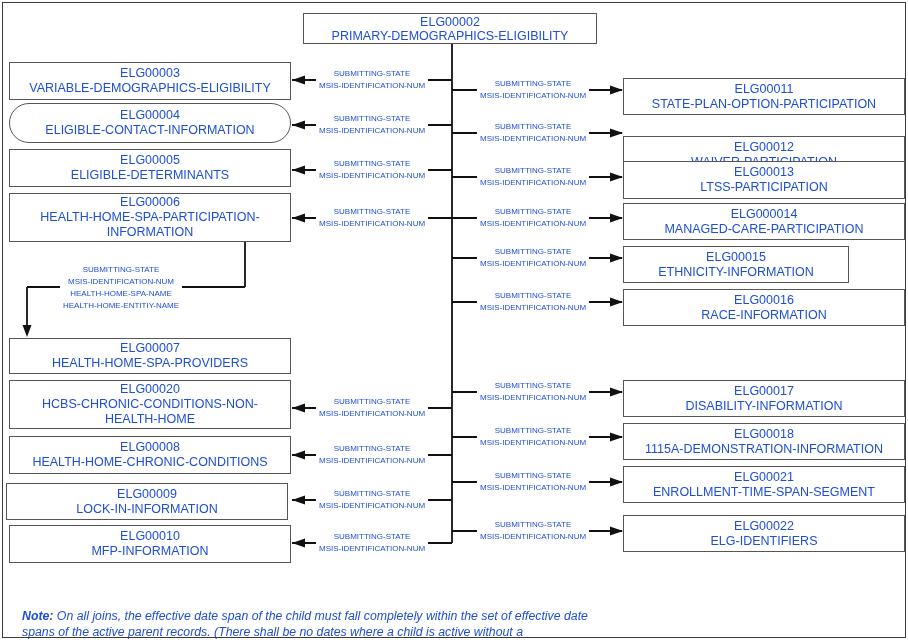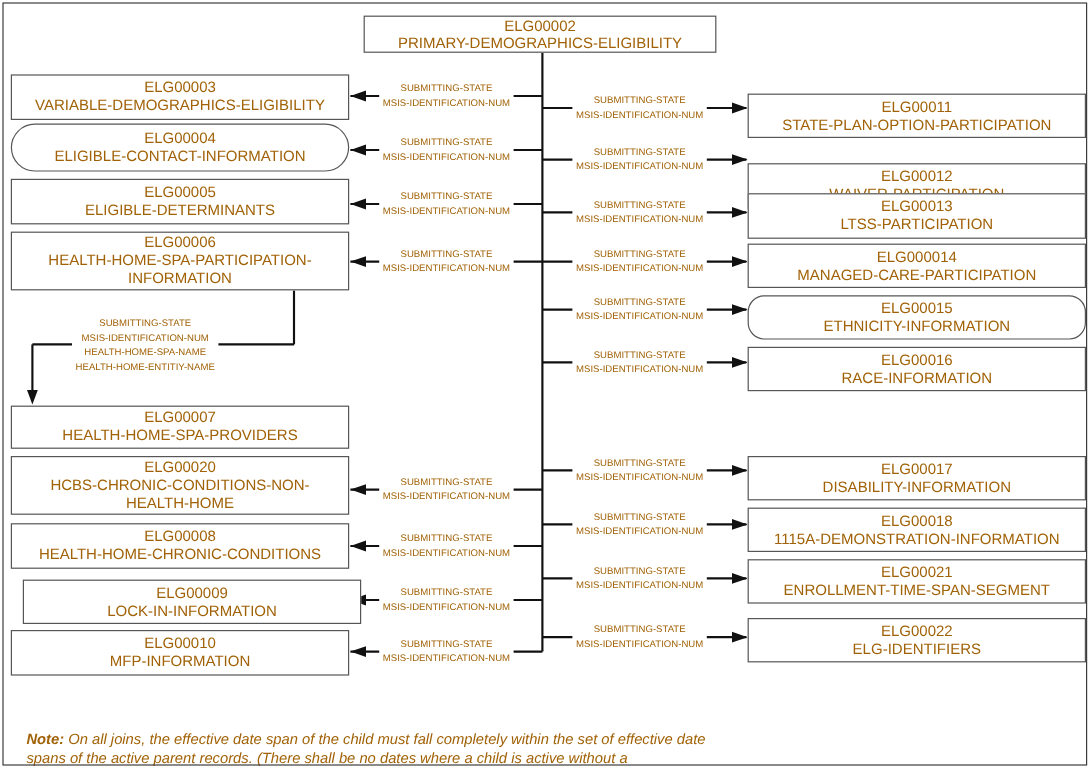--- a/index.html
+++ b/index.html
@@ -1,18 +1,18 @@
 <!DOCTYPE html>
 <html><head>
 <meta charset="utf-8">
 <style>
   html,body{margin:0;padding:0;background:#ffffff;}
   #stage{
     position:relative;width:908px;height:640px;background:#ffffff;
-    font-family:"Liberation Sans",sans-serif;color:#a16207;overflow:hidden;
+    font-family:"Liberation Sans",sans-serif;color:#1d4ed8;overflow:hidden;
   }
   #outer-border{
     position:absolute;left:2px;top:2px;right:2px;bottom:2px;
     border:1.5px solid #3c3c3c;pointer-events:none;
   }
   #edges{position:absolute;left:0;top:0;width:908px;height:640px;}
   .node{
     position:absolute;background:#ffffff;border:1px solid #565656;
     box-sizing:border-box;display:flex;flex-direction:column;
     justify-content:center;align-items:center;text-align:center;
@@ -126,21 +126,21 @@
         <span>MSIS-IDENTIFICATION-NUM</span>
       </div>
       <div class="node" style="left: 9px; top: 436px; width: 282px; height: 38px;">
         <div class="node-code">ELG00008</div>
         <div class="node-name">HEALTH-HOME-CHRONIC-CONDITIONS</div>
       </div>
       <div class="edge-label" style="top: 443px; left: 316px;">
         <span>SUBMITTING-STATE</span>
         <span>MSIS-IDENTIFICATION-NUM</span>
       </div>
-      <div class="node" style="left: 19px; top: 483px; width: 282px; height: 37px;">
+      <div class="node" style="left: 6px; top: 483px; width: 282px; height: 37px;">
         <div class="node-code">ELG00009</div>
         <div class="node-name">LOCK-IN-INFORMATION</div>
       </div>
       <div class="edge-label" style="top: 488px; left: 316px;">
         <span>SUBMITTING-STATE</span>
         <span>MSIS-IDENTIFICATION-NUM</span>
       </div>
       <div class="node" style="left: 9px; top: 525px; width: 282px; height: 38px;">
         <div class="node-code">ELG00010</div>
         <div class="node-name">MFP-INFORMATION</div>
@@ -174,21 +174,21 @@
         <span>MSIS-IDENTIFICATION-NUM</span>
       </div>
       <div class="node" style="left: 623px; top: 203px; width: 282px; height: 37px;">
         <div class="node-code">ELG000014</div>
         <div class="node-name">MANAGED-CARE-PARTICIPATION</div>
       </div>
       <div class="edge-label" style="top: 206px; left: 477px;">
         <span>SUBMITTING-STATE</span>
         <span>MSIS-IDENTIFICATION-NUM</span>
       </div>
-      <div class="node" style="left: 623px; top: 246px; width: 282px; height: 37px; border-radius: 14px;">
+      <div class="node" style="left: 623px; top: 246px; width: 226px; height: 37px;">
         <div class="node-code">ELG00015</div>
         <div class="node-name">ETHNICITY-INFORMATION</div>
       </div>
       <div class="edge-label" style="top: 246px; left: 477px;">
         <span>SUBMITTING-STATE</span>
         <span>MSIS-IDENTIFICATION-NUM</span>
       </div>
       <div class="node" style="left: 623px; top: 289px; width: 282px; height: 37px;">
         <div class="node-code">ELG00016</div>
         <div class="node-name">RACE-INFORMATION</div>

